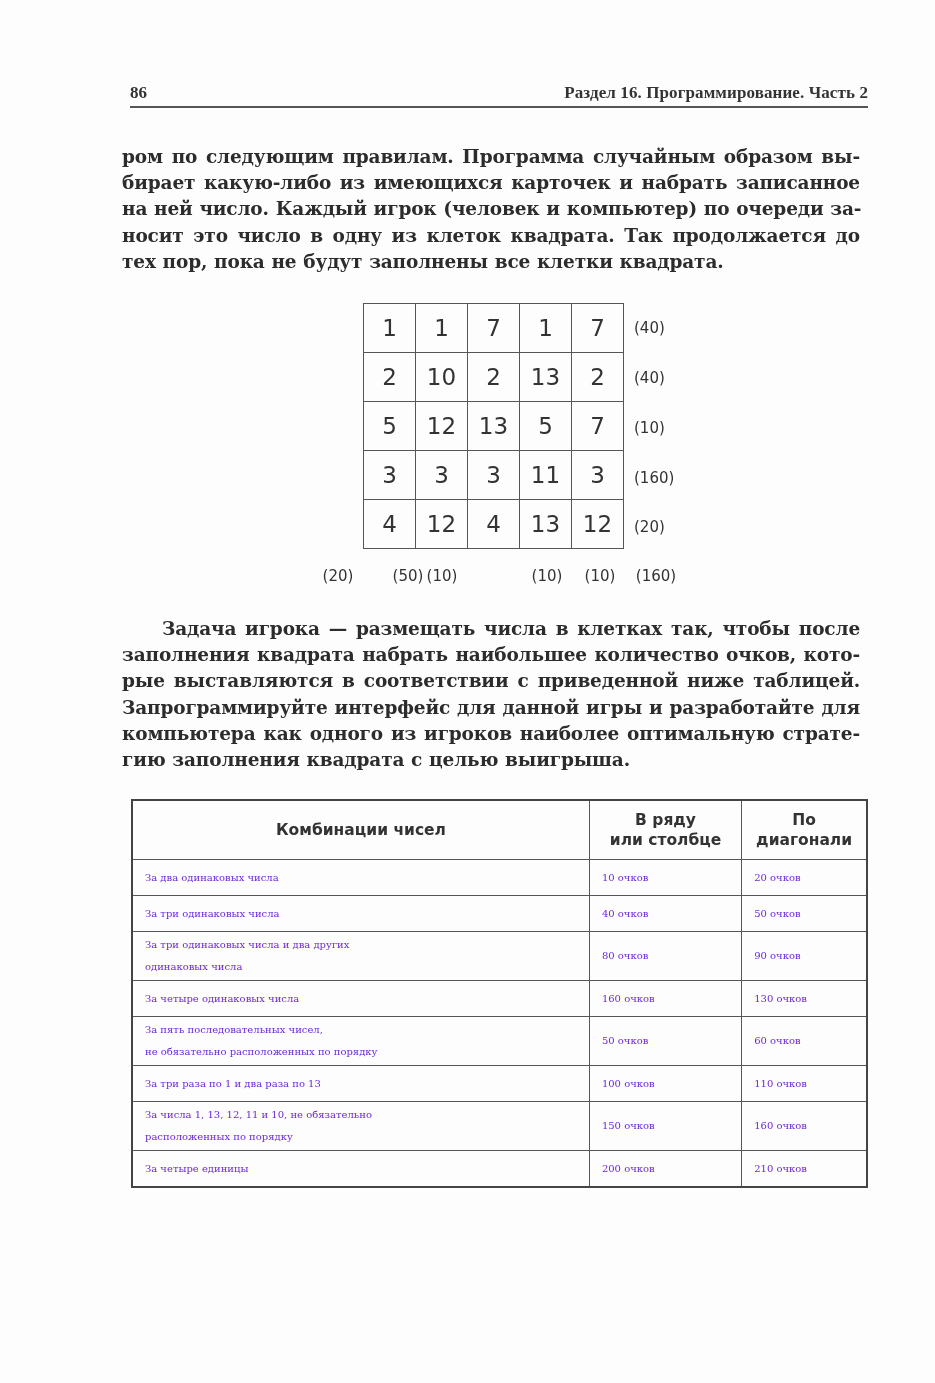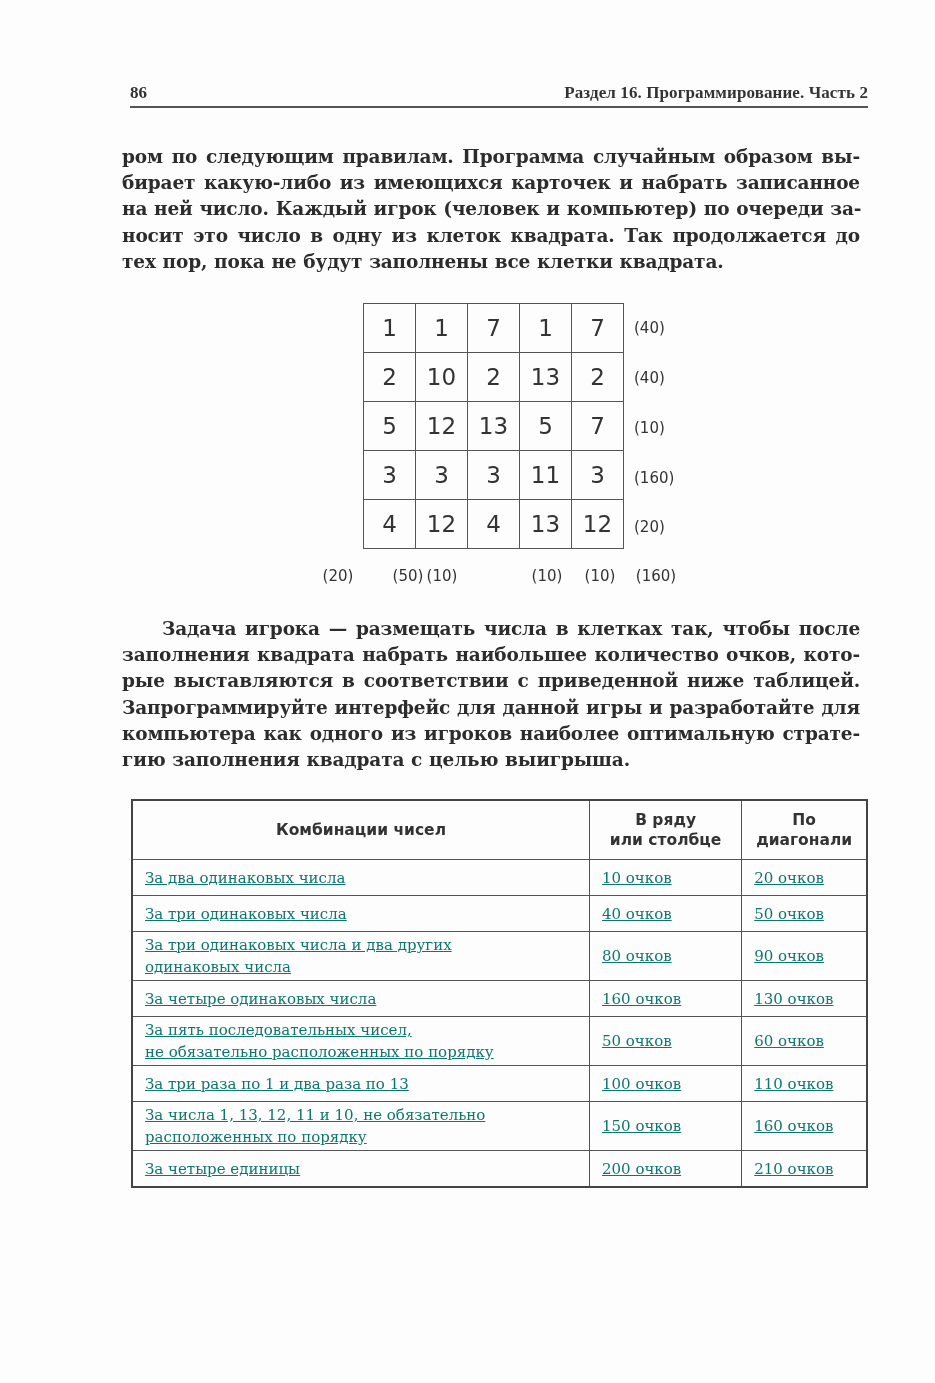--- a/index.html
+++ b/index.html
@@ -134,24 +134,23 @@
       font-family: "DejaVu Sans", "Liberation Sans", sans-serif;
       font-weight: bold;
       font-size: 15.5px;
       color: #333;
       text-align: center;
       line-height: 20px;
       height: 58px;
     }
     .score-table td {
       font-family: "DejaVu Serif", "Liberation Serif", serif;
-      font-size: 15px;
-      color: #0f766e;
+      font-size: 10px;
+      color: #6d28d9;
       line-height: 22px;
-      text-decoration: underline;
     }
     .score-table td.combo { width: 436px; }
     .score-table td.pts-row { width: 128px; }
     .score-table td.pts-diag { width: 100px; }
     .score-table th.h-combo { width: 436px; }
     .score-table th.h-row { width: 128px; }
     .score-table th.h-diag { width: 100px; padding: 0 6px; margin-top: 24px; }
     .score-table tr.single td { height: 35px; }
     .score-table tr.double td { height: 48px; }
     .score-table td .combo-line { display: block; }

